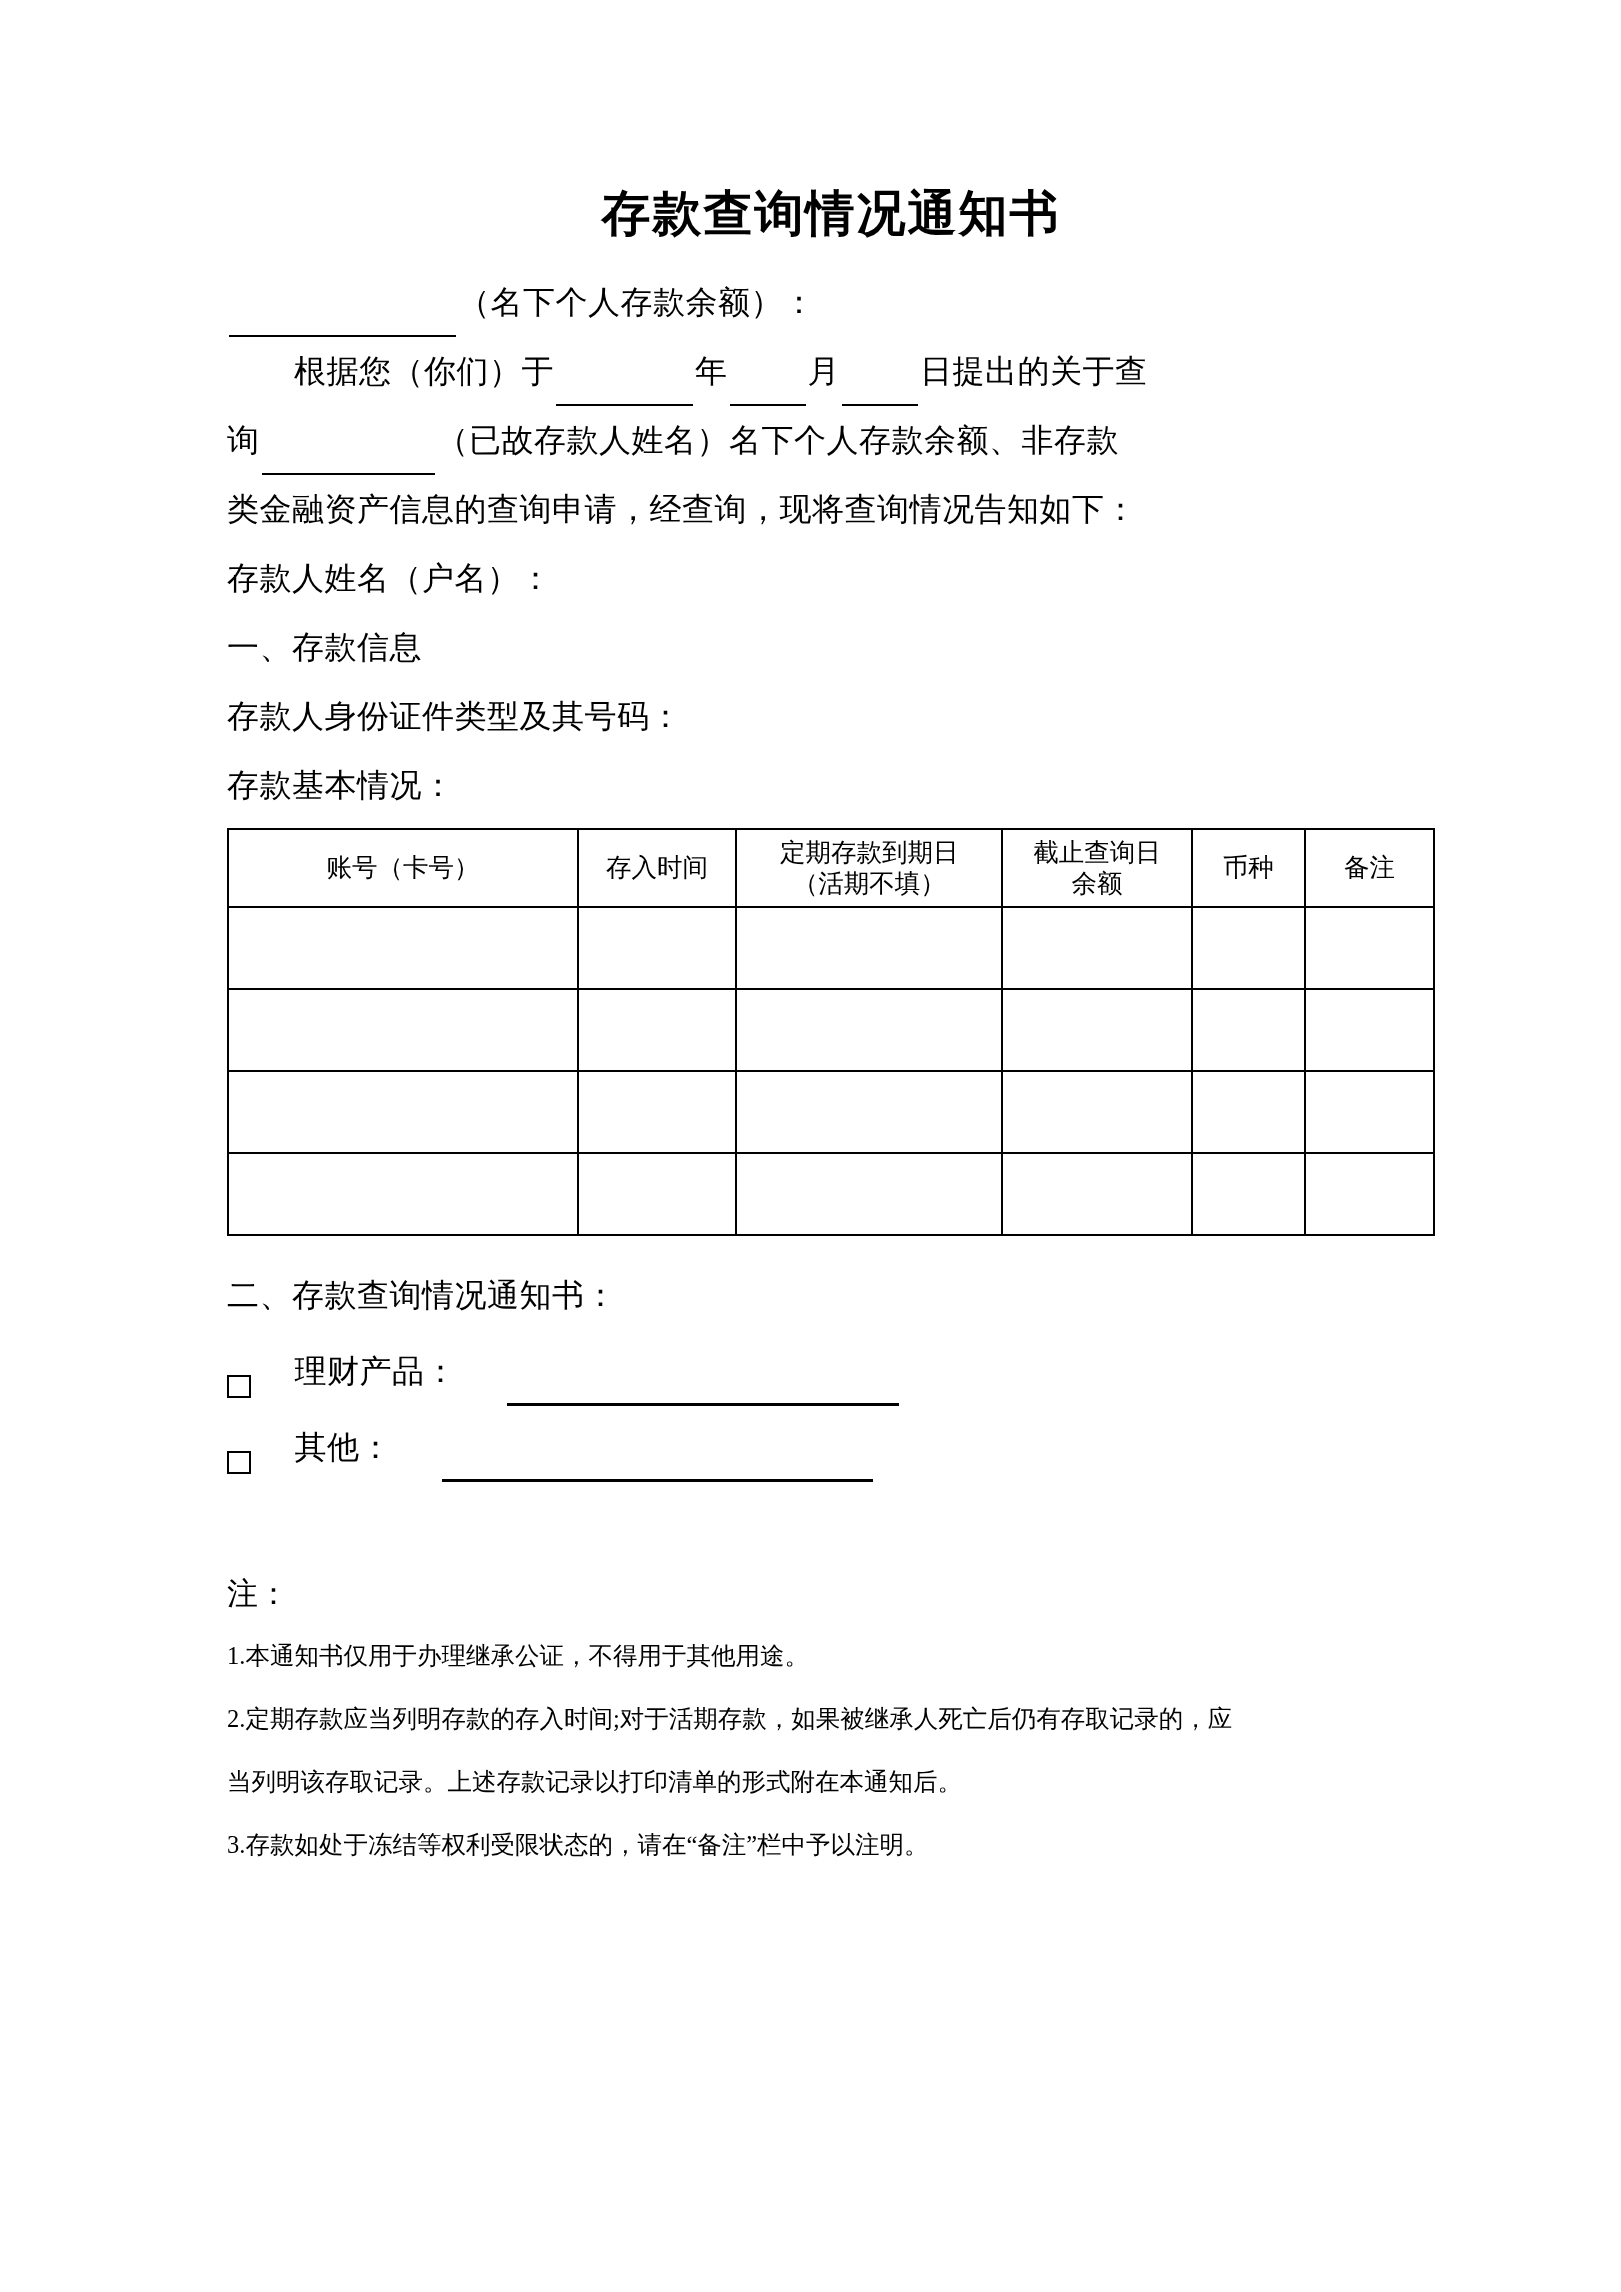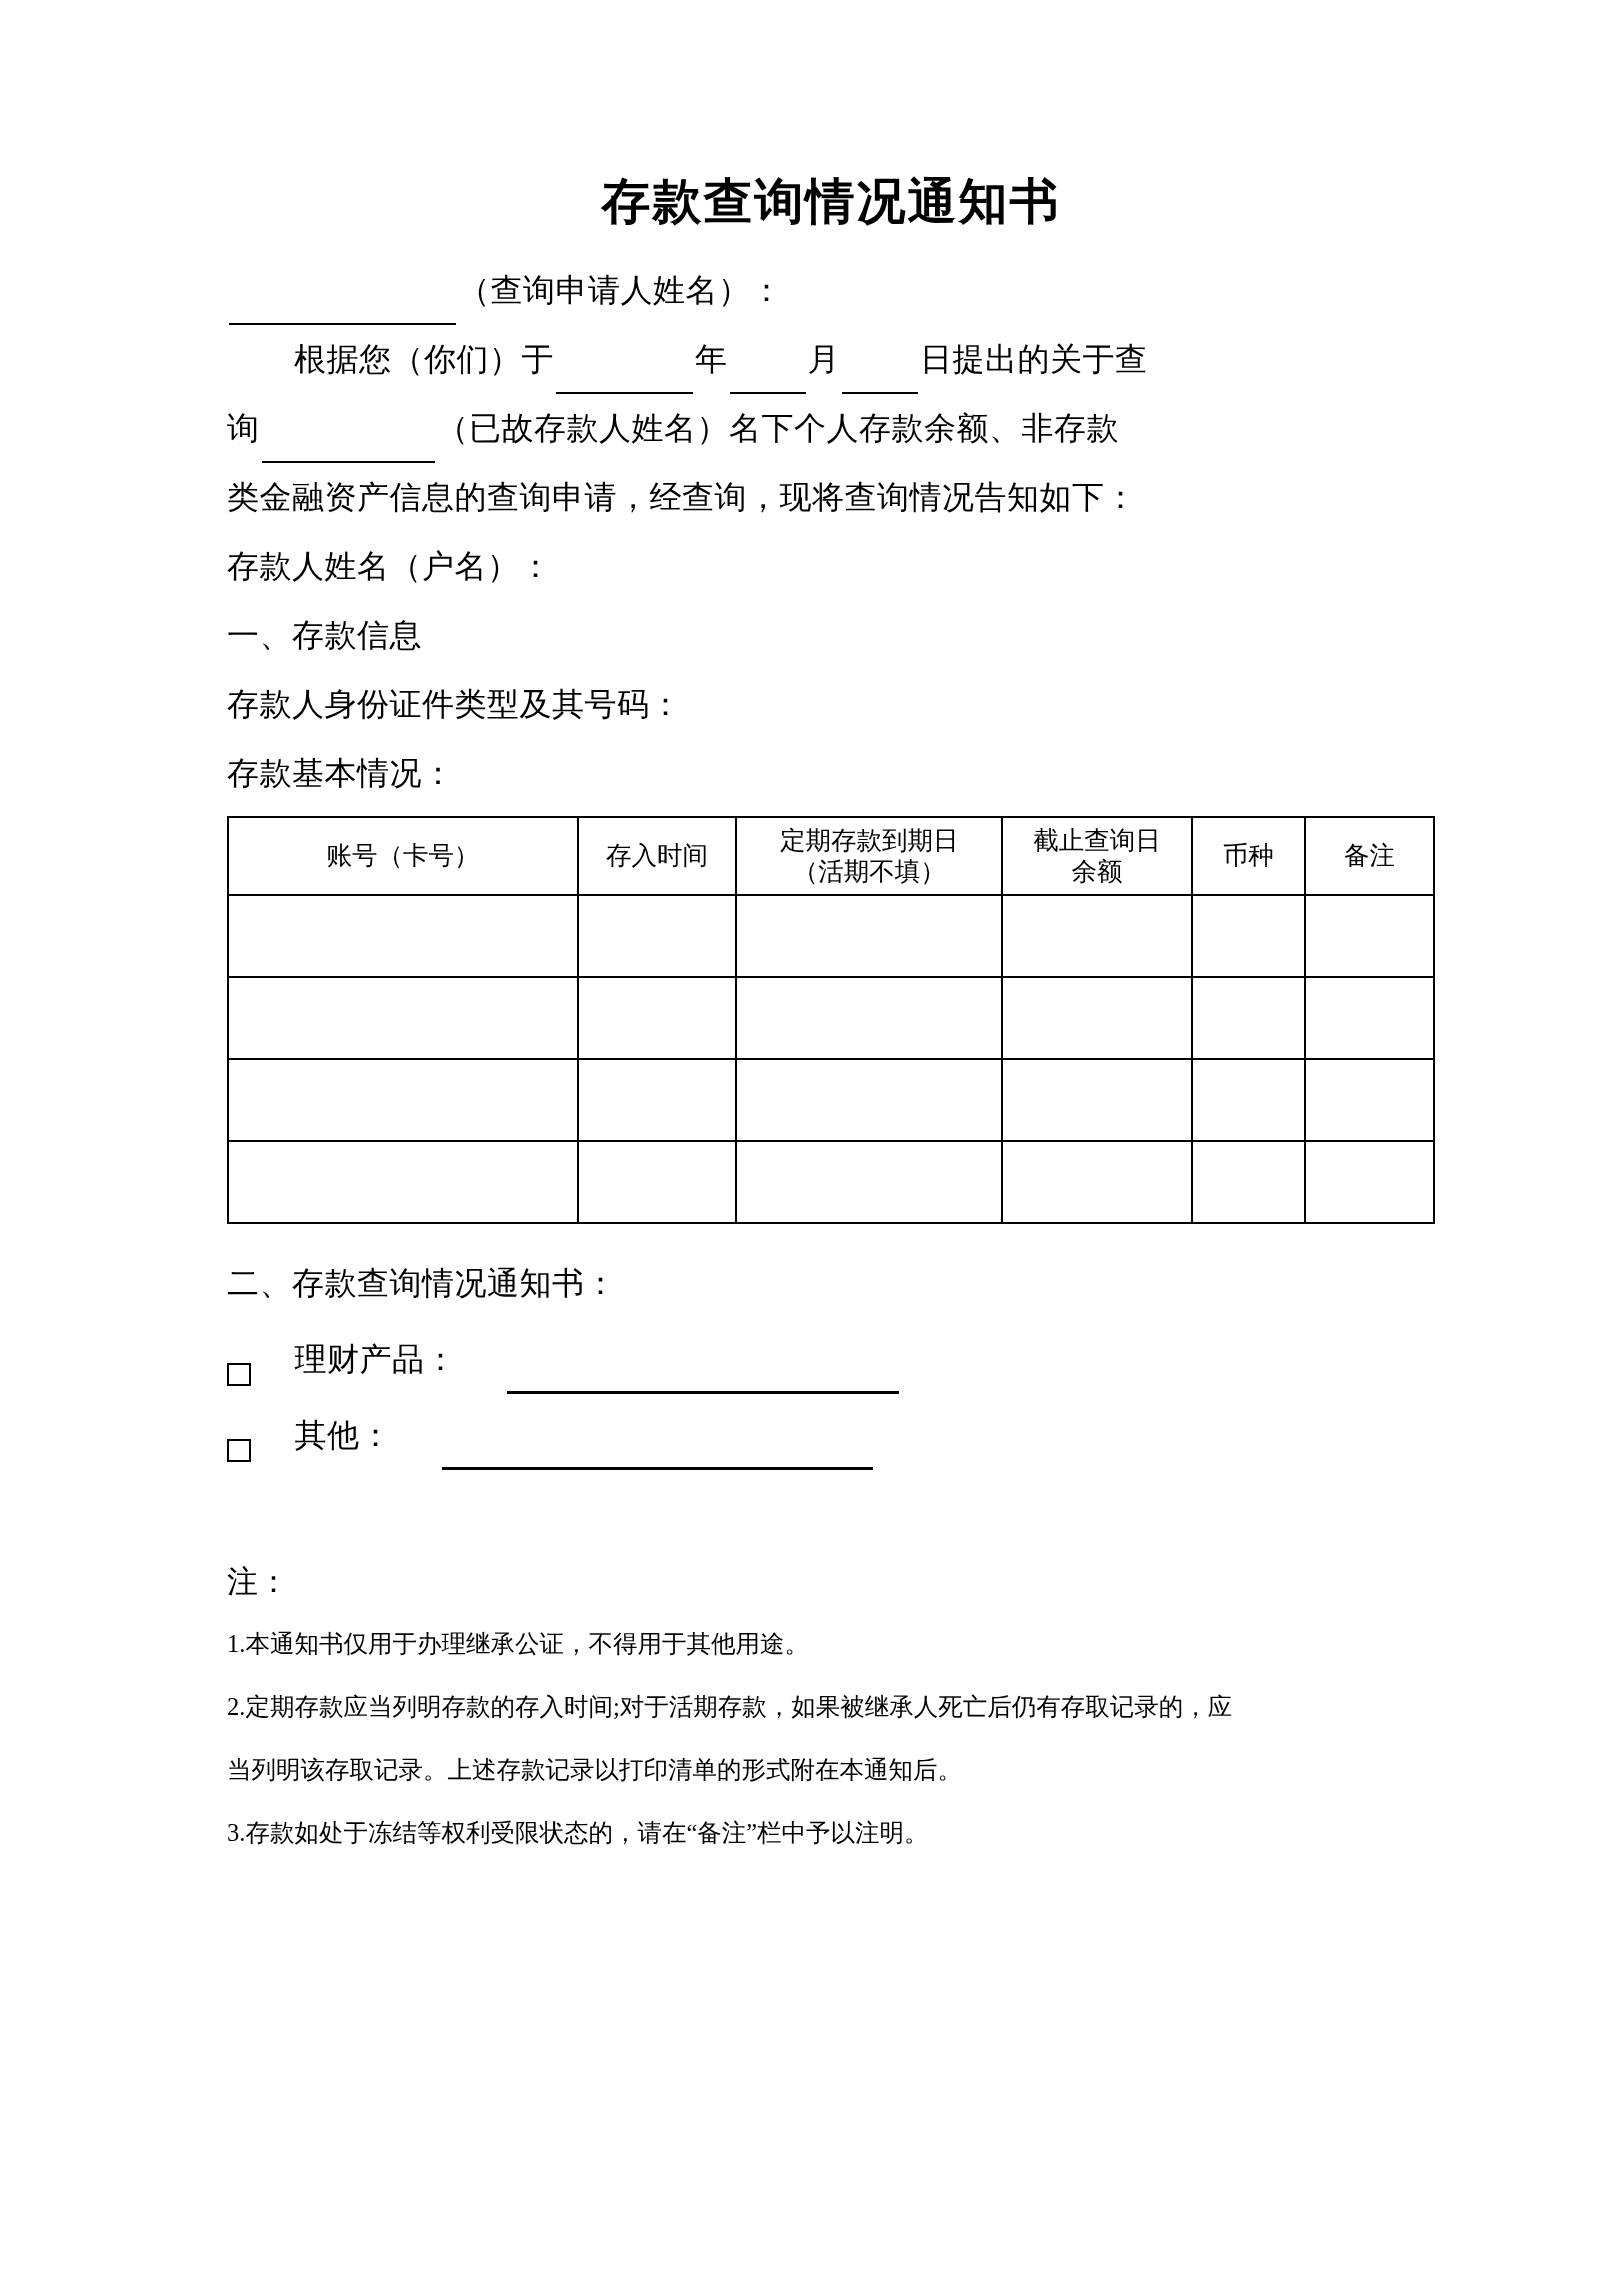--- a/index.html
+++ b/index.html
@@ -16,21 +16,21 @@
     width: 1621px;
     height: 2293px;
     background: #ffffff;
     box-sizing: border-box;
     padding: 0;
     overflow: hidden;
   }
   .sheet {
     position: absolute;
     left: 227px;
-    top: 0;
+    top: 12px;
     width: 1208px;
   }
 
   
   .doc-title {
     text-align: center;
     font-family: "Liberation Serif", "DejaVu Serif", serif;
     font-weight: bold;
     font-size: 49px;
     letter-spacing: 2px;
@@ -170,21 +170,21 @@
 <div class="page">
   <div class="sheet">
 
     <div class="doc-title">存款查询情况通知书</div>
 
     <div class="body-block">
 
       <div class="line">
         <span class="blank blank-name"></span>
         <span class="txt">（</span>
-        <span class="txt">查询申请人姓名</span>
+        <span class="txt">名下个人存款余额</span>
         <span class="txt">）</span>
         <span class="txt">：</span>
       </div>
 
       <div class="line">
         <span class="indent"></span>
         <span class="txt">根据您（你们）于</span>
         <span class="blank blank-year"></span>
         <span class="txt">年</span>
         <span class="blank blank-month"></span>

